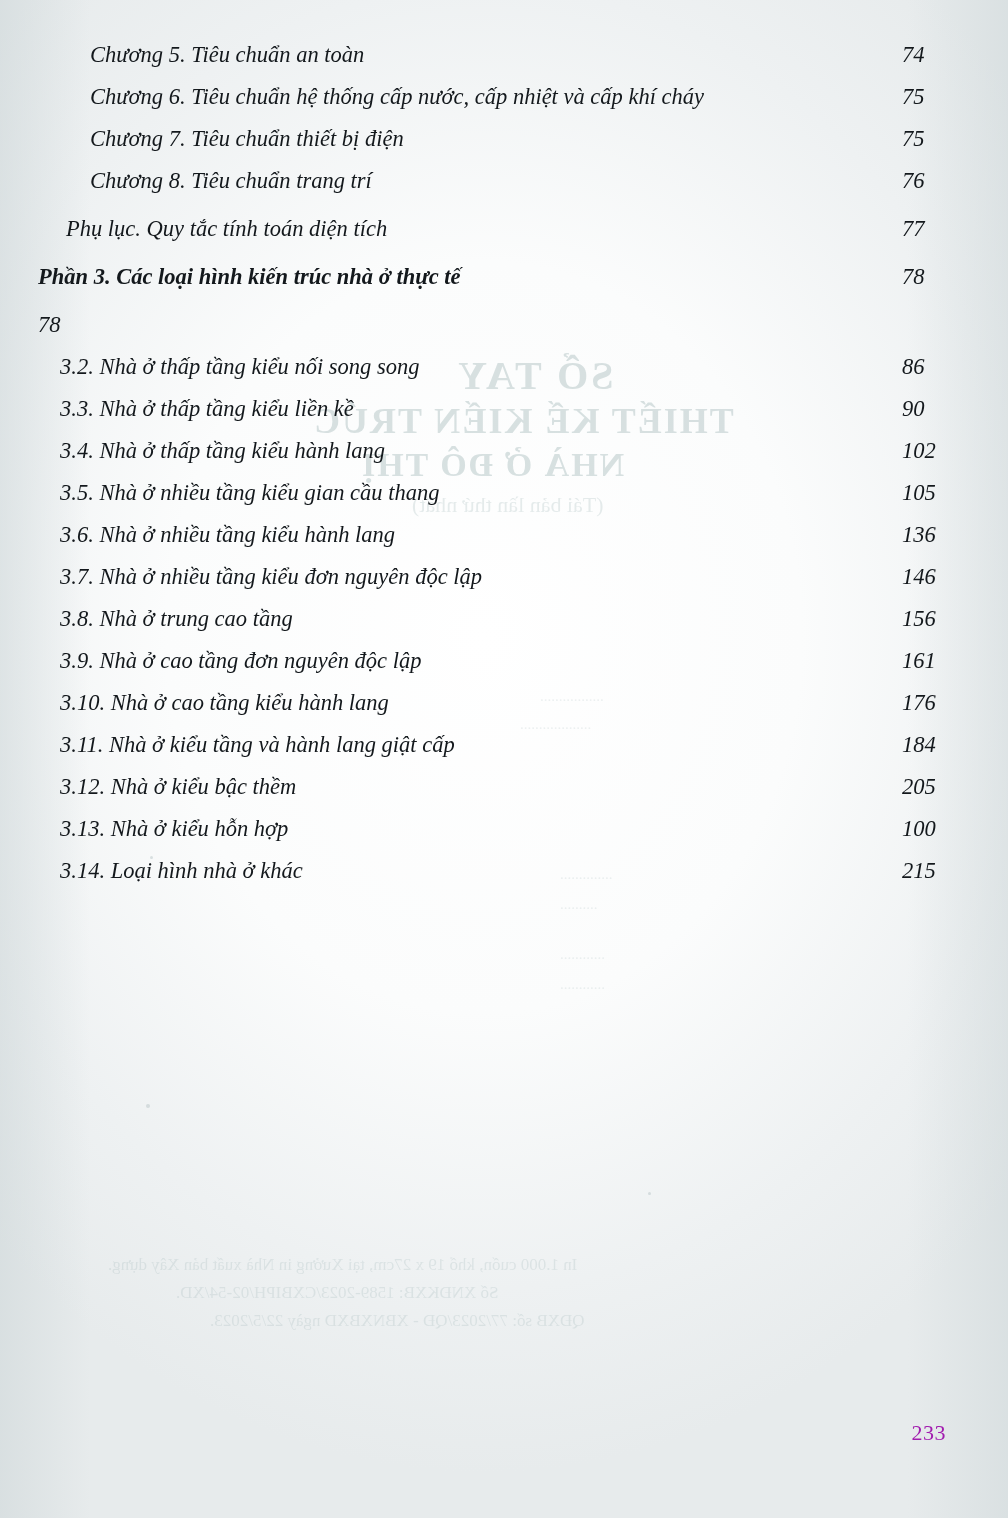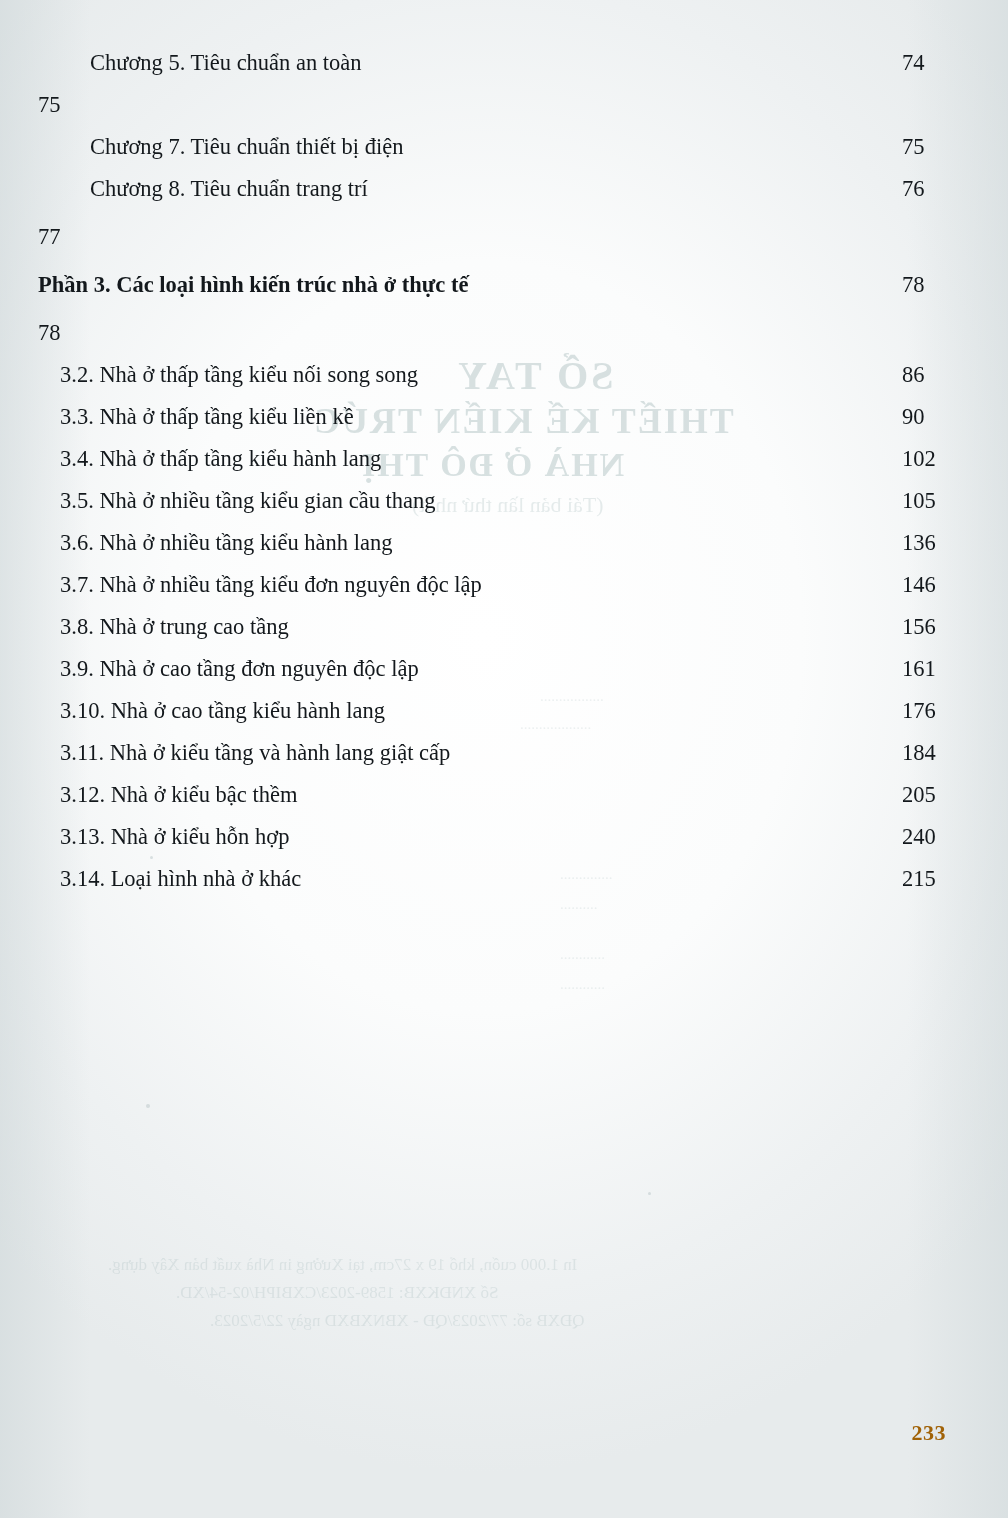--- a/index.html
+++ b/index.html
@@ -59,22 +59,23 @@
     position: absolute;
     left: 0;
     top: 0;
     width: 1008px;
     height: 1518px;
   }
 
   .toc {
     position: absolute;
     left: 38px;
-    top: 52px;
+    top: 44px;
     width: 910px;
+    font-style: italic;
   }
 
   .toc-row {
     display: flex;
     align-items: baseline;
     justify-content: space-between;
     font-size: 22.5px;
     line-height: 1;
     margin-bottom: 0;
     height: 42px;
@@ -97,23 +98,22 @@
   .lvl-part { font-weight: bold; }
   .lvl-part .pageno { font-weight: normal; }
 
   .gap-before { margin-top: 6px; }
 
   .folio {
     position: absolute;
     right: 62px;
     bottom: 72px;
     font-size: 22px;
-    color: #a16207;
+    color: #a21caf;
     letter-spacing: 0.5px;
-    font-weight: bold;
   }
 
   
   .speck {
     position: absolute;
     background: #b9c6c8;
     border-radius: 50%;
     opacity: 0.5;
   }
 </style>
@@ -147,34 +147,36 @@
 <div class="content">
 
   <div class="toc">
 
     <div class="toc-row lvl-chapter">
       <span class="label">Chương 5. Tiêu chuẩn an toàn</span>
       <span class="pageno">74</span>
     </div>
 
     <div class="toc-row lvl-chapter">
+      <span class="label">Chương 6. Tiêu chuẩn hệ thống cấp nước, cấp nhiệt và cấp khí cháy</span>
       <span class="pageno">75</span>
     </div>
 
     <div class="toc-row lvl-chapter">
       <span class="label">Chương 7. Tiêu chuẩn thiết bị điện</span>
       <span class="pageno">75</span>
     </div>
 
     <div class="toc-row lvl-chapter">
       <span class="label">Chương 8. Tiêu chuẩn trang trí</span>
       <span class="pageno">76</span>
     </div>
 
     <div class="toc-row lvl-appendix gap-before">
+      <span class="label">Phụ lục. Quy tắc tính toán diện tích</span>
       <span class="pageno">77</span>
     </div>
 
     <div class="toc-row lvl-part gap-before">
       <span class="label">Phần 3. Các loại hình kiến trúc nhà ở thực tế</span>
       <span class="pageno">78</span>
     </div>
 
     <div class="toc-row lvl-section gap-before">
       <span class="pageno">78</span>
@@ -230,21 +232,21 @@
       <span class="pageno">184</span>
     </div>
 
     <div class="toc-row lvl-section">
       <span class="label">3.12. Nhà ở kiểu bậc thềm</span>
       <span class="pageno">205</span>
     </div>
 
     <div class="toc-row lvl-section">
       <span class="label">3.13. Nhà ở kiểu hỗn hợp</span>
-      <span class="pageno">240</span>
+      <span class="pageno">100</span>
     </div>
 
     <div class="toc-row lvl-section">
       <span class="label">3.14. Loại hình nhà ở khác</span>
       <span class="pageno">215</span>
     </div>
 
   </div>
 
   <div class="folio">233</div>

